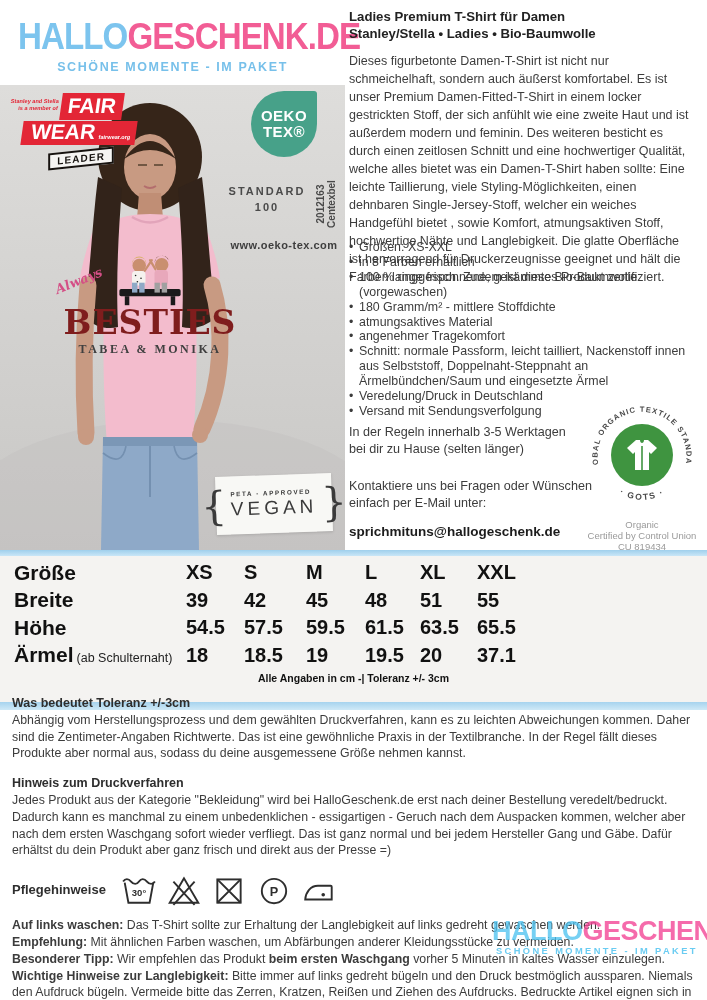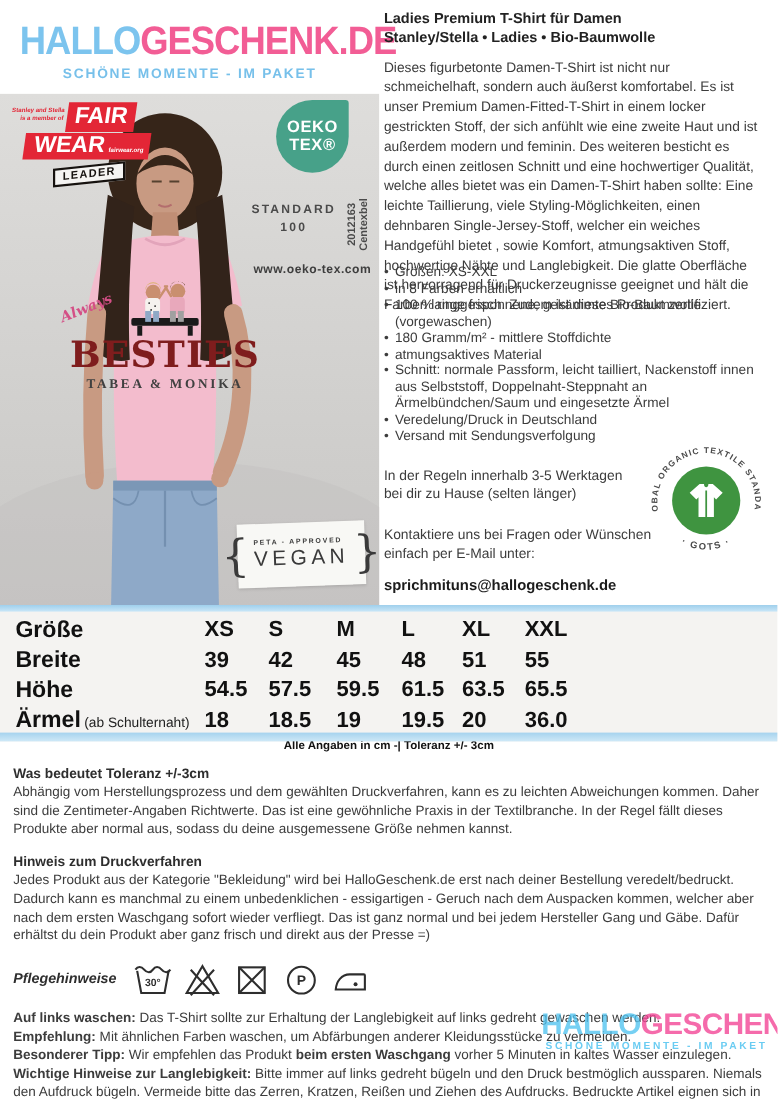--- a/index.html
+++ b/index.html
@@ -70,41 +70,41 @@
   .prod-bullets li{position:relative;padding-left:10px;}
   .prod-bullets li::before{content:"•";position:absolute;left:0;top:0;}
   .prod-delivery{position:absolute;left:4px;top:424px;width:240px;margin:0;line-height:16.5px;white-space:pre-line;font-size:12.6px;}
   .prod-contact{position:absolute;left:4px;top:478px;width:250px;margin:0;line-height:16.5px;white-space:pre-line;font-size:12.6px;}
   .prod-email{position:absolute;left:4px;top:524px;font-size:13.5px;font-weight:bold;color:#1c1c1c;}
 
   .gots{position:absolute;left:236px;top:396px;width:122px;text-align:center;}
   .gots-caption{font-size:9.5px;color:#9a9a9a;line-height:11px;margin-top:2px;}
 
   
-  .table-section{position:absolute;left:0;top:550px;width:707px;height:124px;background:#f4f3f1;box-sizing:border-box;}
+  .table-section{position:absolute;left:0;top:550px;width:707px;height:160px;background:#f4f3f1;box-sizing:border-box;}
   .blue-bar-top{position:absolute;left:0;top:0;width:707px;height:6px;
         background:linear-gradient(180deg,#9fcfec,#c9e6f7);}
   .blue-bar-bottom{position:absolute;left:0;bottom:0;width:707px;height:8px;
         background:linear-gradient(180deg,#a6d3ee,#cfe9f7);}
   .size-grid{position:absolute;left:14px;top:9px;width:680px;}
   .size-row{display:grid;grid-template-columns:172px 58px 62px 59px 55px 57px 70px;height:27.5px;align-items:center;}
   .size-label{font-size:21px;font-weight:bold;color:#111;white-space:nowrap;}
   .size-label .suffix{font-size:12.5px;font-weight:normal;color:#222;margin-left:3px;}
   .size-val{font-size:20px;font-weight:bold;color:#111;}
   .size-footnote{position:absolute;left:0;top:122px;width:707px;text-align:center;
         font-size:10.5px;font-weight:bold;color:#111;}
 
   
   .bottom{position:absolute;left:0;top:686px;width:707px;padding:9px 12px 0;box-sizing:border-box;
         font-size:12.3px;line-height:16.8px;color:#3c3c3c;}
   .bottom h4{margin:0;font-size:12.5px;color:#2e2e2e;}
   .bottom p{margin:0;}
   .sect{margin-bottom:13px;}
   .care-row{display:flex;align-items:center;gap:9px;margin:2px 0 9px;}
-  .care-label{font-size:13px;font-weight:bold;color:#2e2e2e;margin-right:6px;font-style:italic;}
+  .care-label{font-size:13px;font-weight:bold;color:#2e2e2e;margin-right:6px;}
   .care-icon{width:36px;height:36px;}
   .care-icon svg{width:36px;height:36px;}
 
   
   .watermark{position:absolute;left:492px;top:918px;pointer-events:none;}
   .wm-main{font-size:27px;font-weight:bold;letter-spacing:-0.5px;white-space:nowrap;line-height:27px;}
   .wm-hallo{color:rgba(80,195,240,0.78);}
   .wm-pink{color:rgba(242,70,150,0.8);}
   .wm-tagline{font-size:9.3px;font-weight:bold;letter-spacing:2.4px;color:rgba(80,195,240,0.85);
         white-space:nowrap;margin:1px 0 0 4px;}
@@ -233,20 +233,21 @@
         <div>Ladies Premium T-Shirt für Damen</div>
         <div>Stanley/Stella • Ladies • Bio-Baumwolle</div>
       </div>
       <p class="prod-desc">Dieses figurbetonte Damen-T-Shirt ist nicht nur schmeichelhaft, sondern auch äußerst komfortabel. Es ist unser Premium Damen-Fitted-T-Shirt in einem locker gestrickten Stoff, der sich anfühlt wie eine zweite Haut und ist außerdem modern und feminin. Des weiteren besticht es durch einen zeitlosen Schnitt und eine hochwertiger Qualität, welche alles bietet was ein Damen-T-Shirt haben sollte: Eine leichte Taillierung, viele Styling-Möglichkeiten, einen dehnbaren Single-Jersey-Stoff, welcher ein weiches Handgefühl bietet , sowie Komfort, atmungsaktiven Stoff, hochwertige Nähte und Langlebigkeit. Die glatte Oberfläche ist hervorragend für Druckerzeugnisse geeignet und hält die Farben lange frisch. Zudem ist dieses Produkt zertifiziert.</p>
       <ul class="prod-bullets">
         <li>Größen: XS-XXL</li>
         <li>in 8 Farben erhältlich</li>
         <li>100 % ringgesponnene, gekämmte Bio-Baumwolle (vorgewaschen)</li>
         <li>180 Gramm/m² - mittlere Stoffdichte</li>
         <li>atmungsaktives Material</li>
+        <li>angenehmer Tragekomfort</li>
         <li>Schnitt: normale Passform, leicht tailliert, Nackenstoff innen aus Selbststoff, Doppelnaht-Steppnaht an Ärmelbündchen/Saum und eingesetzte Ärmel</li>
         <li>Veredelung/Druck in Deutschland</li>
         <li>Versand mit Sendungsverfolgung</li>
       </ul>
       <p class="prod-delivery">In der Regeln innerhalb 3-5 Werktagen
 bei dir zu Hause (selten länger)</p>
       <p class="prod-contact">Kontaktiere uns bei Fragen oder Wünschen
 einfach per E-Mail unter:</p>
       <div class="prod-email">sprichmituns@hallogeschenk.de</div>
 
@@ -259,20 +260,25 @@
           <circle r="31" fill="#3f9440"></circle>
           <path d="M-15,-7 L-6,-15 L-2,-15 C-2,-11 2,-11 2,-15 L6,-15 L15,-7 L9,-1 L7,-3 L7,15 L-7,15 L-7,-3 L-9,-1 Z" fill="#ffffff"></path>
           <line x1="0" y1="-9" x2="0" y2="15" stroke="#3f9440" stroke-width="1.6"></line>
           <text font-size="7.6" font-weight="bold" fill="#4a4a4a" letter-spacing="1.1">
             <textPath href="#gotsTopArc" startOffset="50%" text-anchor="middle">GLOBAL ORGANIC TEXTILE STANDARD</textPath>
           </text>
           <text font-size="8.6" font-weight="bold" fill="#4a4a4a" letter-spacing="1.6">
             <textPath href="#gotsBottomArc" startOffset="50%" text-anchor="middle">· GOTS ·</textPath>
           </text>
         </svg>
+        <div class="gots-caption">
+          <div>Organic</div>
+          <div>Certified by Control Union</div>
+          <div>CU 819434</div>
+        </div>
       </div>
     </div>
   </div>
 
   <div class="table-section">
     <div class="blue-bar-top"></div>
     <div class="size-grid">
       <div class="size-row">
         <div class="size-label">Größe</div>
         <div class="size-val">XS</div>
@@ -300,21 +306,21 @@
         <div class="size-val">63.5</div>
         <div class="size-val">65.5</div>
       </div>
       <div class="size-row">
         <div class="size-label"><span>Ärmel</span><span class="suffix">(ab Schulternaht)</span></div>
         <div class="size-val">18</div>
         <div class="size-val">18.5</div>
         <div class="size-val">19</div>
         <div class="size-val">19.5</div>
         <div class="size-val">20</div>
-        <div class="size-val">36.0</div>
+        <div class="size-val">37.1</div>
       </div>
     </div>
     <div class="size-footnote">Alle Angaben in cm -| Toleranz +/- 3cm</div>
     <div class="blue-bar-bottom"></div>
   </div>
 
   <div class="bottom">
     <div class="sect">
       <h4>Was bedeutet Toleranz +/-3cm</h4>
       <p>Abhängig vom Herstellungsprozess und dem gewählten Druckverfahren, kann es zu leichten Abweichungen kommen. Daher sind die Zentimeter-Angaben Richtwerte. Das ist eine gewöhnliche Praxis in der Textilbranche. In der Regel fällt dieses Produkte aber normal aus, sodass du deine ausgemessene Größe nehmen kannst.</p>

